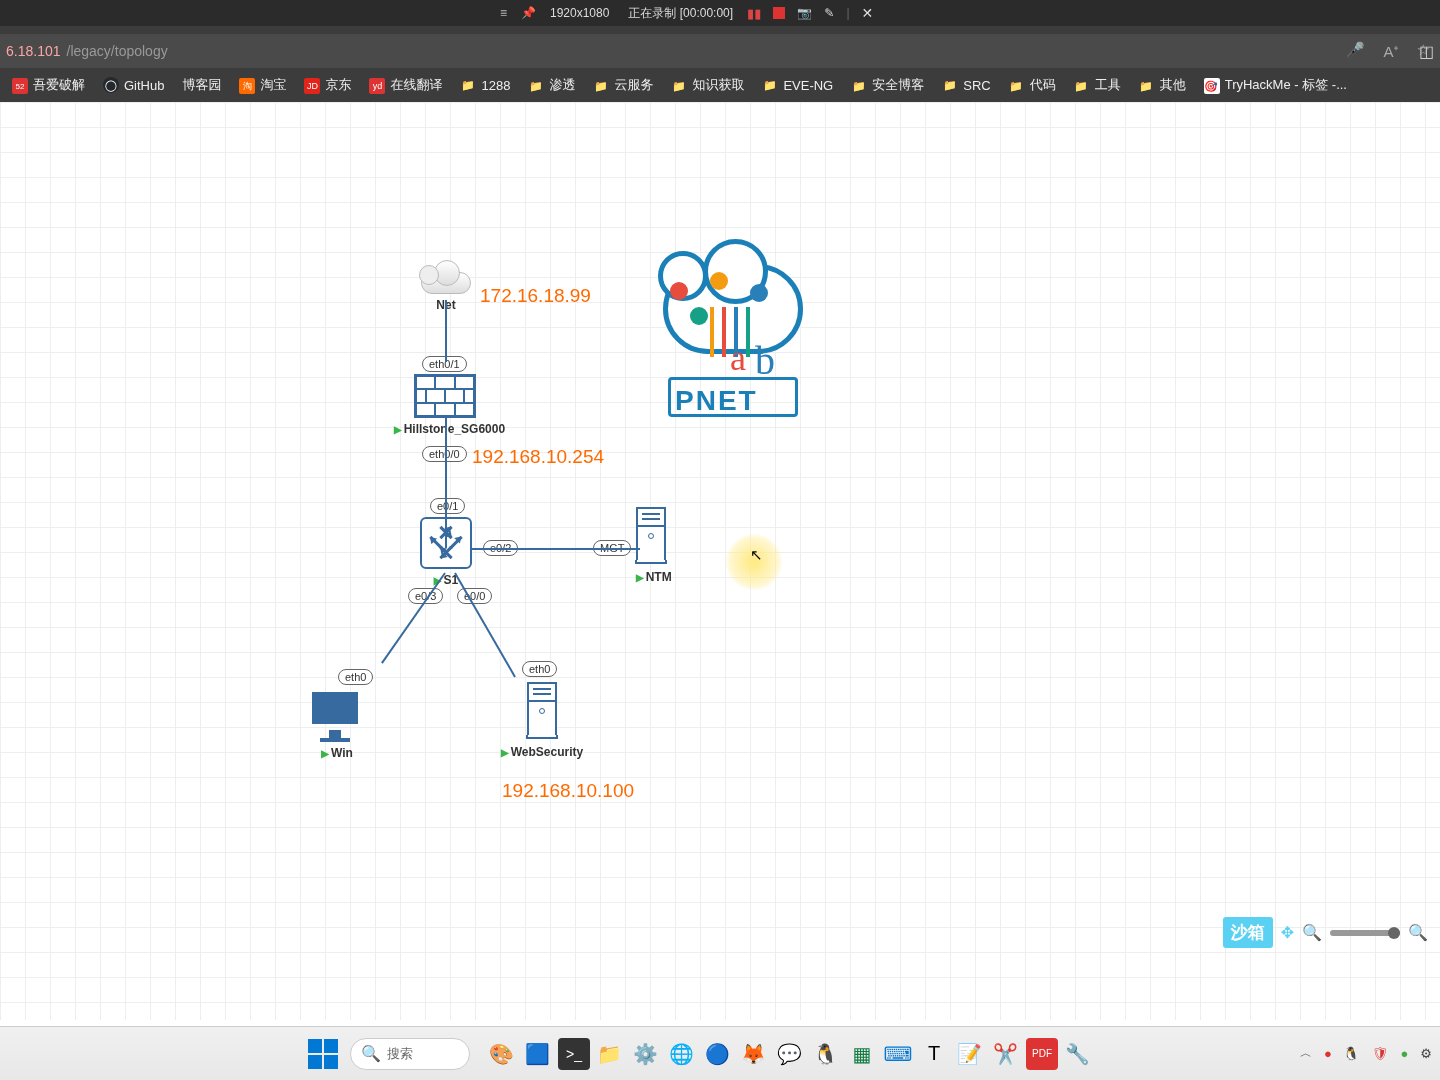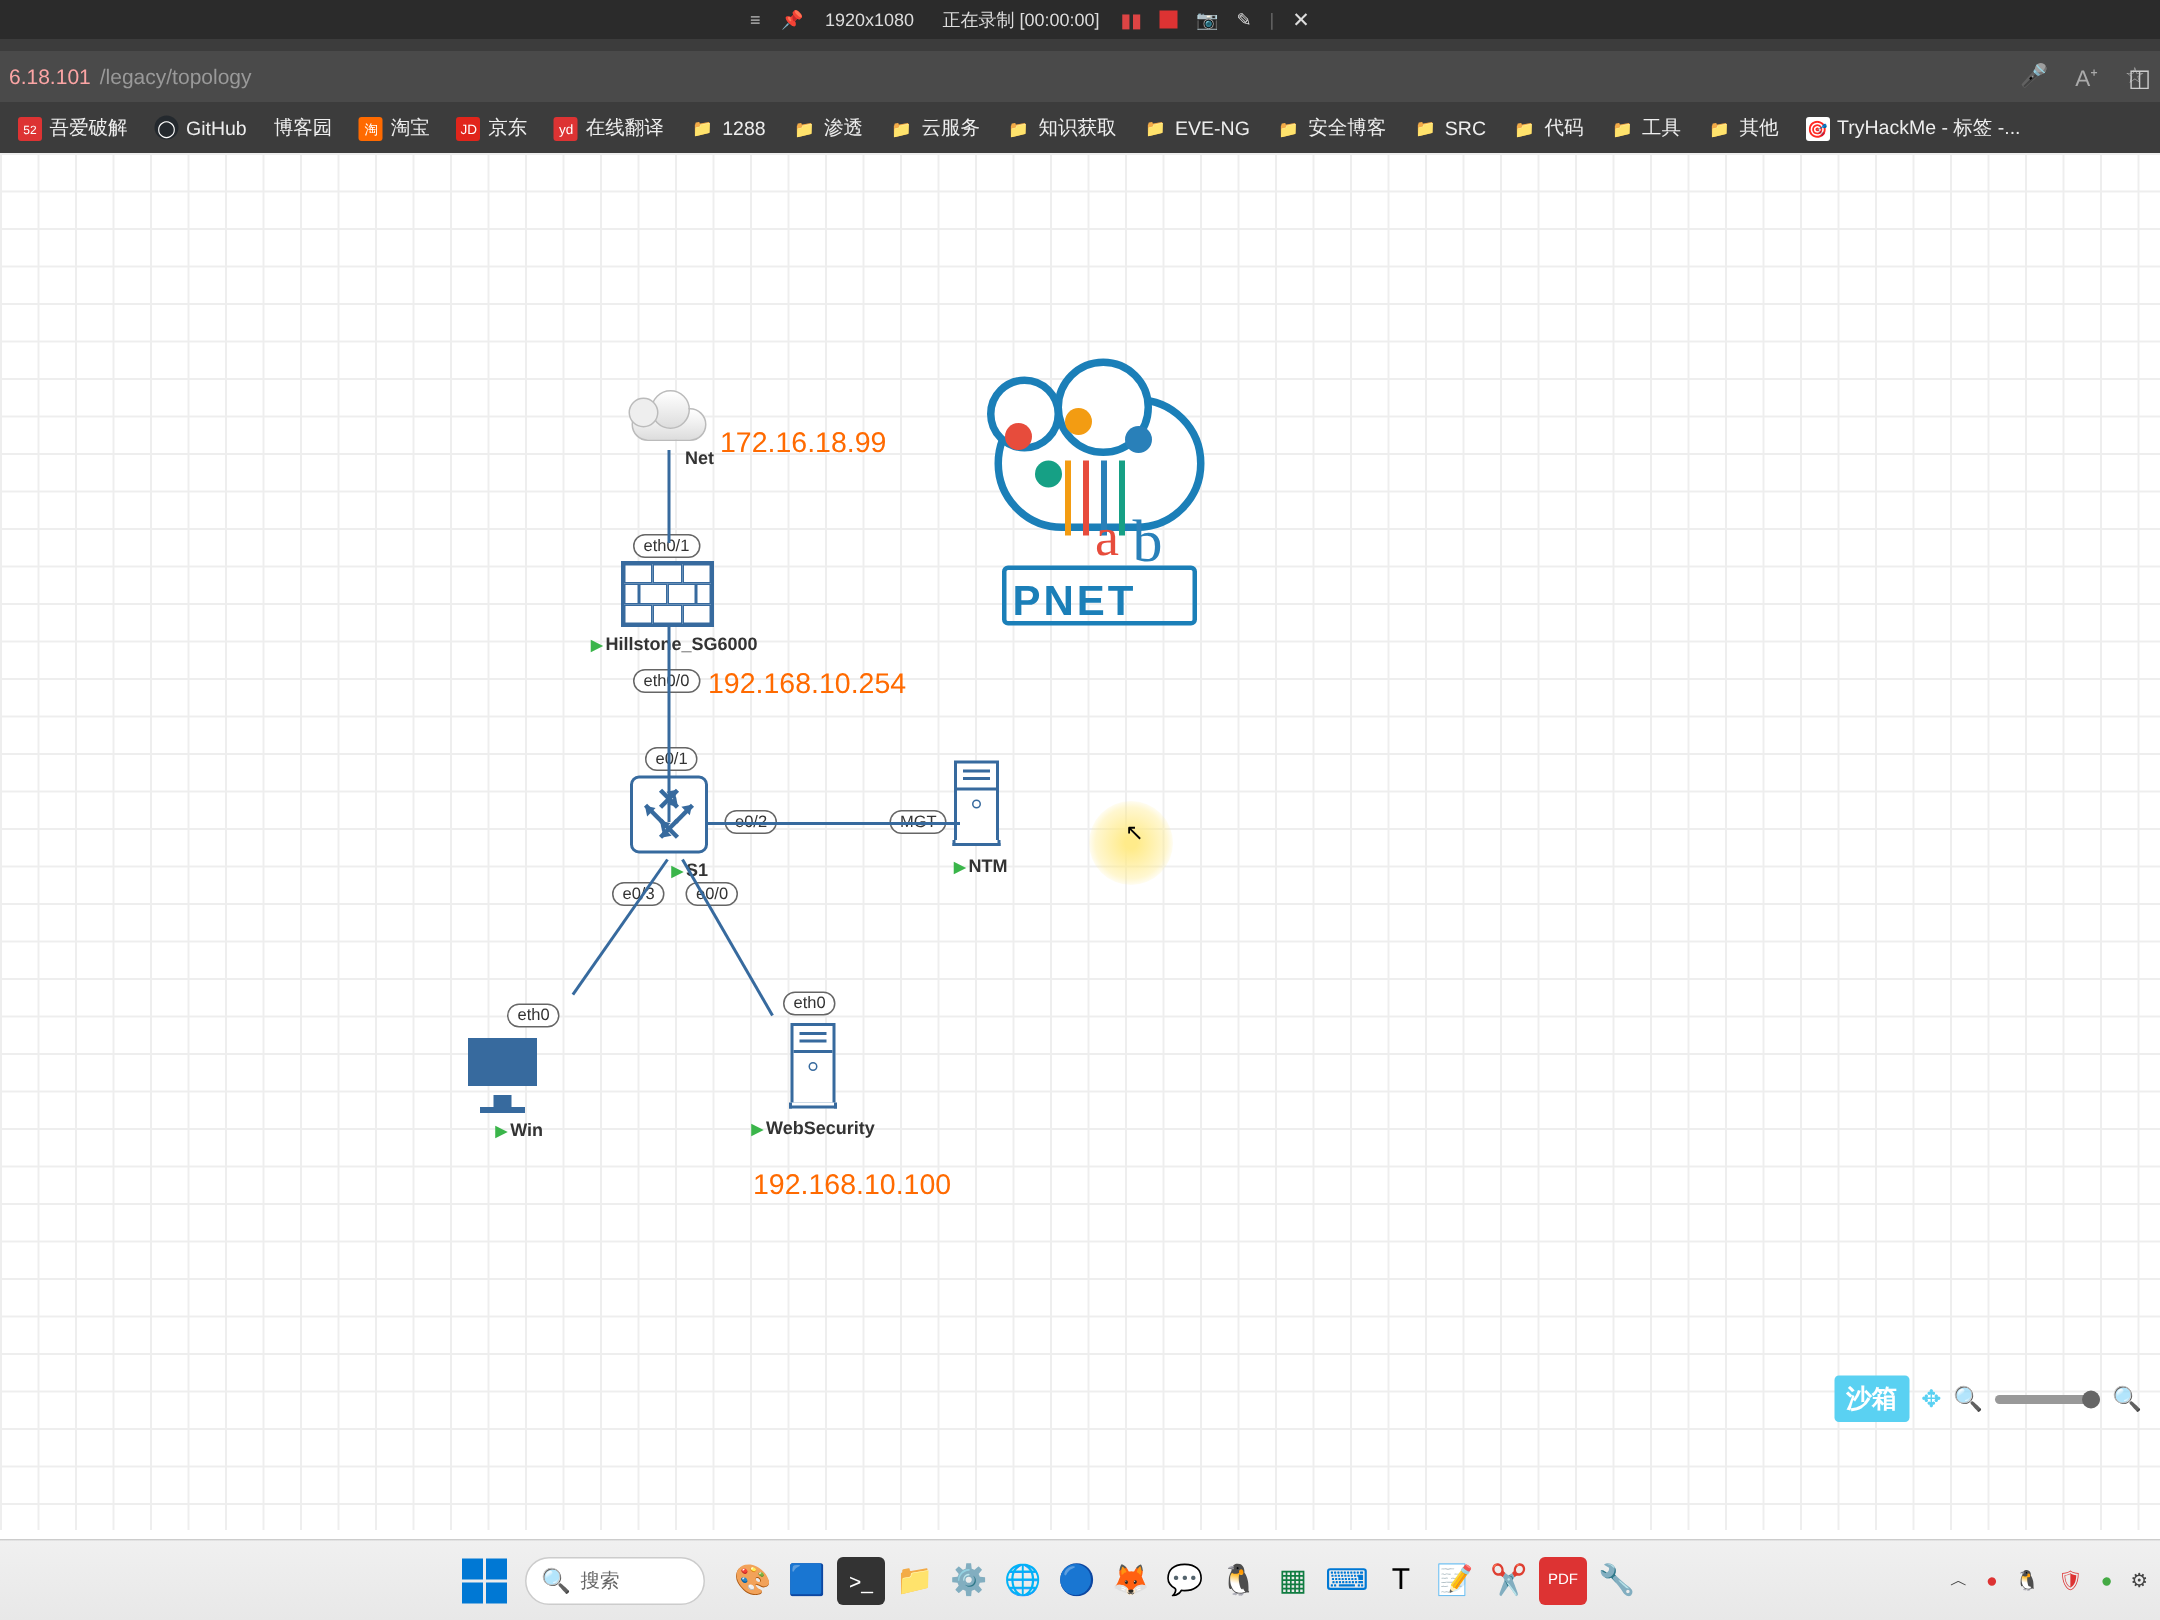--- a/index.html
+++ b/index.html
@@ -56,21 +56,21 @@
 .pl1{left:50px;background:#f39c12}
 .pl2{left:62px;background:#e74c3c}
 .pl3{left:74px;background:#2980b9}
 .pl4{left:86px;background:#16a085}
 .pnet-text{position:absolute;bottom:0;left:15px;font-size:28px;font-weight:bold;color:#1b7fb8;letter-spacing:2px}
 .pnet-ab{position:absolute;font-family:cursive;top:85px}
 .ab-a{color:#e74c3c;left:70px;font-size:36px}
 .ab-b{color:#2980b9;left:95px;font-size:40px}
 .pnet-box{position:absolute;bottom:0;left:8px;width:130px;height:40px;border:3px solid #1b7fb8;border-radius:4px}
 
-.node{position:absolute;text-align:right;cursor:pointer}
+.node{position:absolute;text-align:center;cursor:pointer}
 .node-label{font-size:12px;color:#333;font-weight:bold;margin-top:4px;white-space:nowrap}
 .play{color:#3ab54a;font-size:10px;margin-right:2px}
 .ip-label{position:absolute;color:#ff6a00;font-size:19px;font-weight:normal}
 .iface{position:absolute;font-size:11px;background:#fff;border:1px solid #666;border-radius:8px;padding:1px 6px;color:#333}
 
 .cloud-icon{width:60px;height:35px;position:relative}
 .cloud-shape{position:absolute;width:50px;height:22px;background:linear-gradient(#fff,#ddd);border:1px solid #bbb;border-radius:20px;bottom:0;left:5px}
 .cloud-shape::before{content:"";position:absolute;width:24px;height:24px;background:linear-gradient(#fff,#ddd);border:1px solid #bbb;border-radius:50%;top:-13px;left:12px}
 .cloud-shape::after{content:"";position:absolute;width:18px;height:18px;background:#eee;border:1px solid #bbb;border-radius:50%;top:-8px;left:-3px}
 

